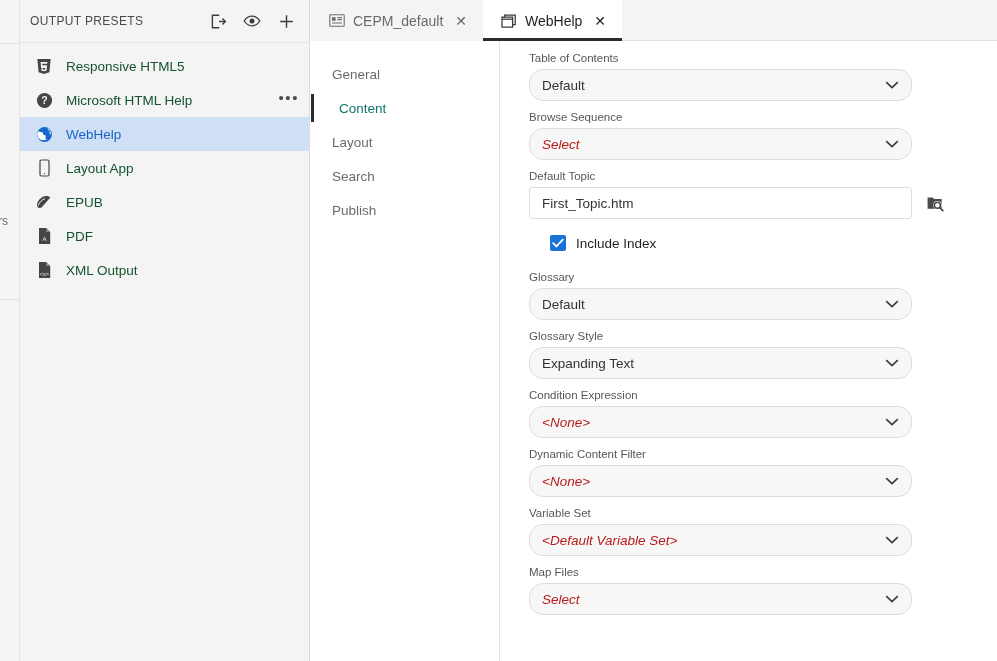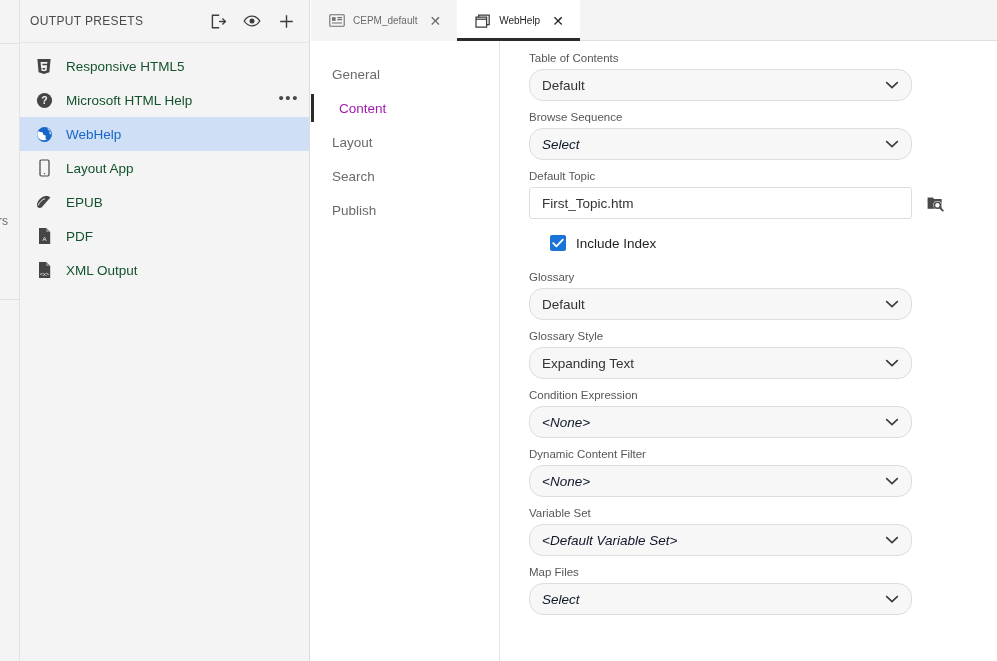--- a/index.html
+++ b/index.html
@@ -143,21 +143,21 @@
     background: #2b2b2b;
   }
   .tab .t-icon {
     width: 17px; height: 15px;
     display: flex; align-items: center; justify-content: center;
     color: #6e6e6e;
     flex: 0 0 auto;
   }
   .tab.active .t-icon { color: #3a3a3a; }
   .tab .t-label {
-    font-size: 10px;
+    font-size: 14px;
     color: #6a6a6a;
     white-space: nowrap;
     text-align: center;
   }
   .tab.active .t-label { color: #1f1f1f; }
   .tab .t-close {
     font-size: 14px;
     color: #6a6a6a;
     margin-left: 4px;
     line-height: 1;
@@ -178,21 +178,21 @@
   .nav-item {
     position: relative;
     height: 34px;
     display: flex;
     align-items: center;
     padding-left: 21px;
     font-size: 13.5px;
     color: #6a6a6a;
     cursor: pointer;
   }
-  .nav-item.active { color: #a21caf; padding-left: 28px; }
+  .nav-item.active { color: #0f766e; padding-left: 28px; }
   .nav-item.active::before {
     content: "";
     position: absolute;
     left: 0; top: 3px; bottom: 3px;
     width: 3px;
     background: #2b2b2b;
   }
 
   
   .form-panel {
@@ -226,21 +226,21 @@
     padding: 0 34px 0 12px;
     cursor: pointer;
   }
   .select-box .sv {
     font-size: 13.5px;
     color: #333333;
     white-space: nowrap;
     overflow: hidden;
     text-overflow: ellipsis;
   }
-  .select-box .sv.placeholder { font-style: italic; color: #0f172a; }
+  .select-box .sv.placeholder { font-style: italic; color: #b91c1c; }
   .select-box .chev {
     position: absolute;
     right: 12px; top: 50%;
     transform: translateY(-50%);
     color: #3a3a3a;
     display: flex;
   }
 
   .text-input {
     width: 383px;

